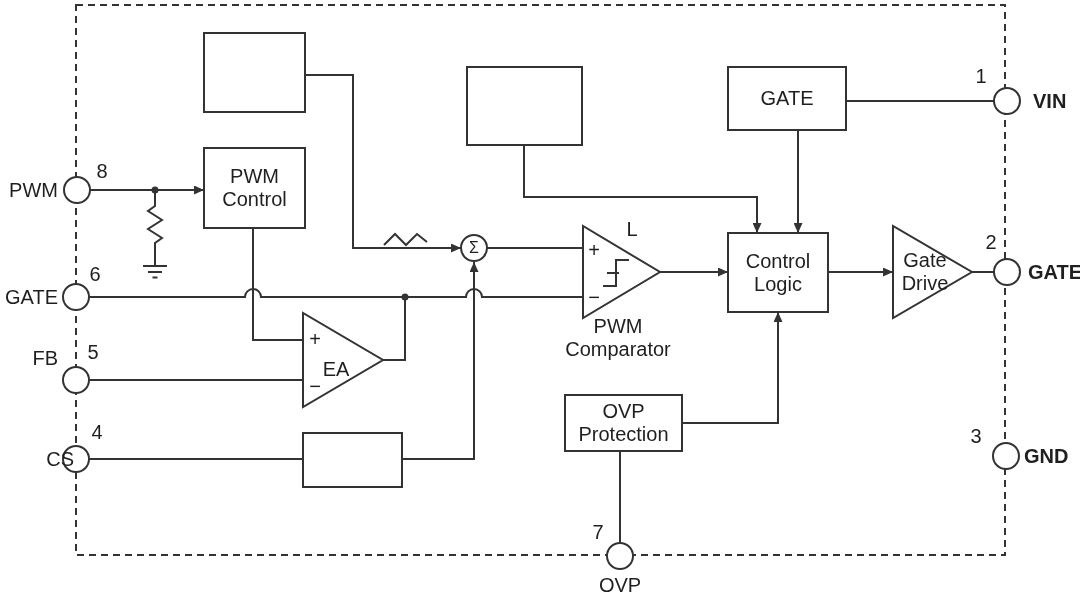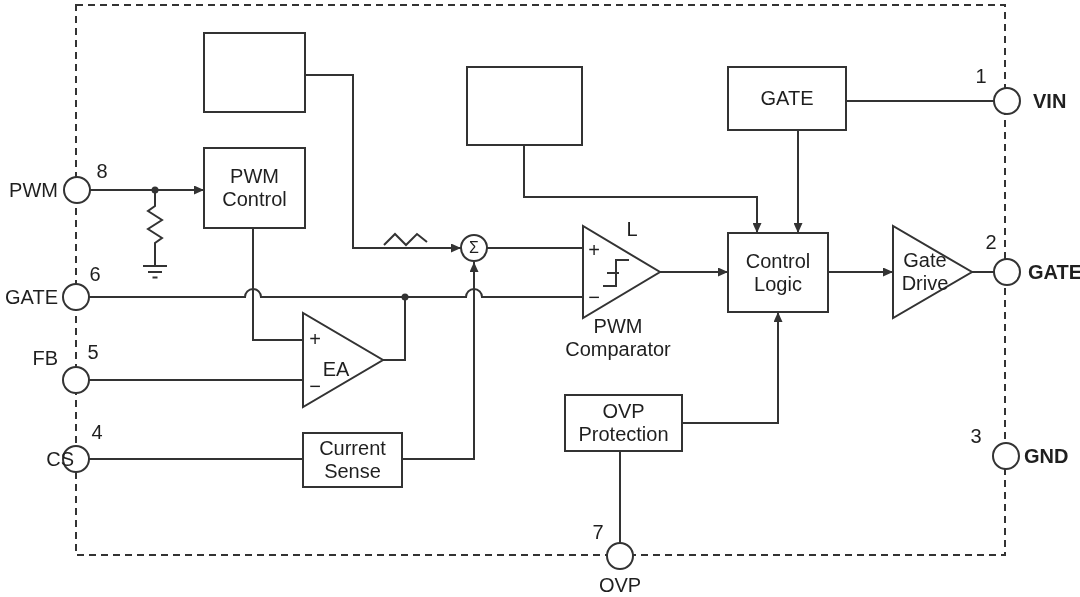--- a/index.html
+++ b/index.html
@@ -87,22 +87,20 @@
       <circle cx="1006" cy="456" r="13"></circle>
       <circle cx="620" cy="556" r="13"></circle>
     </g>
   </svg>
 
   <div class="lbl" style="left:204px; top:148px; width:101px; height:80px">PWM
 Control</div>
   <div class="lbl" style="left:728px; top:67px;  width:118px; height:63px">GATE</div>
   <div class="lbl" style="left:728px; top:233px; width:100px; height:79px">Control
 Logic</div>
-  <div class="lbl" style="left:303px; top:433px; width:99px;  height:54px">Current
-Sense</div>
   <div class="lbl" style="left:565px; top:395px; width:117px; height:56px">OVP
 Protection</div>
   <div class="lbl" style="left:893px; top:247px; width:64px;  height:50px">Gate
 Drive</div>
   <div class="lbl" style="left:316px; top:358px; width:40px;  height:22px">EA</div>
   <div class="lbl" style="left:556px; top:315px; width:124px; height:46px">PWM
 Comparator</div>
   <div class="lbl" style="left:620px; top:217px; width:24px;  height:24px">L</div>
 
   <div class="lbl" style="left:307px; top:329px; width:16px; height:20px">+</div>

